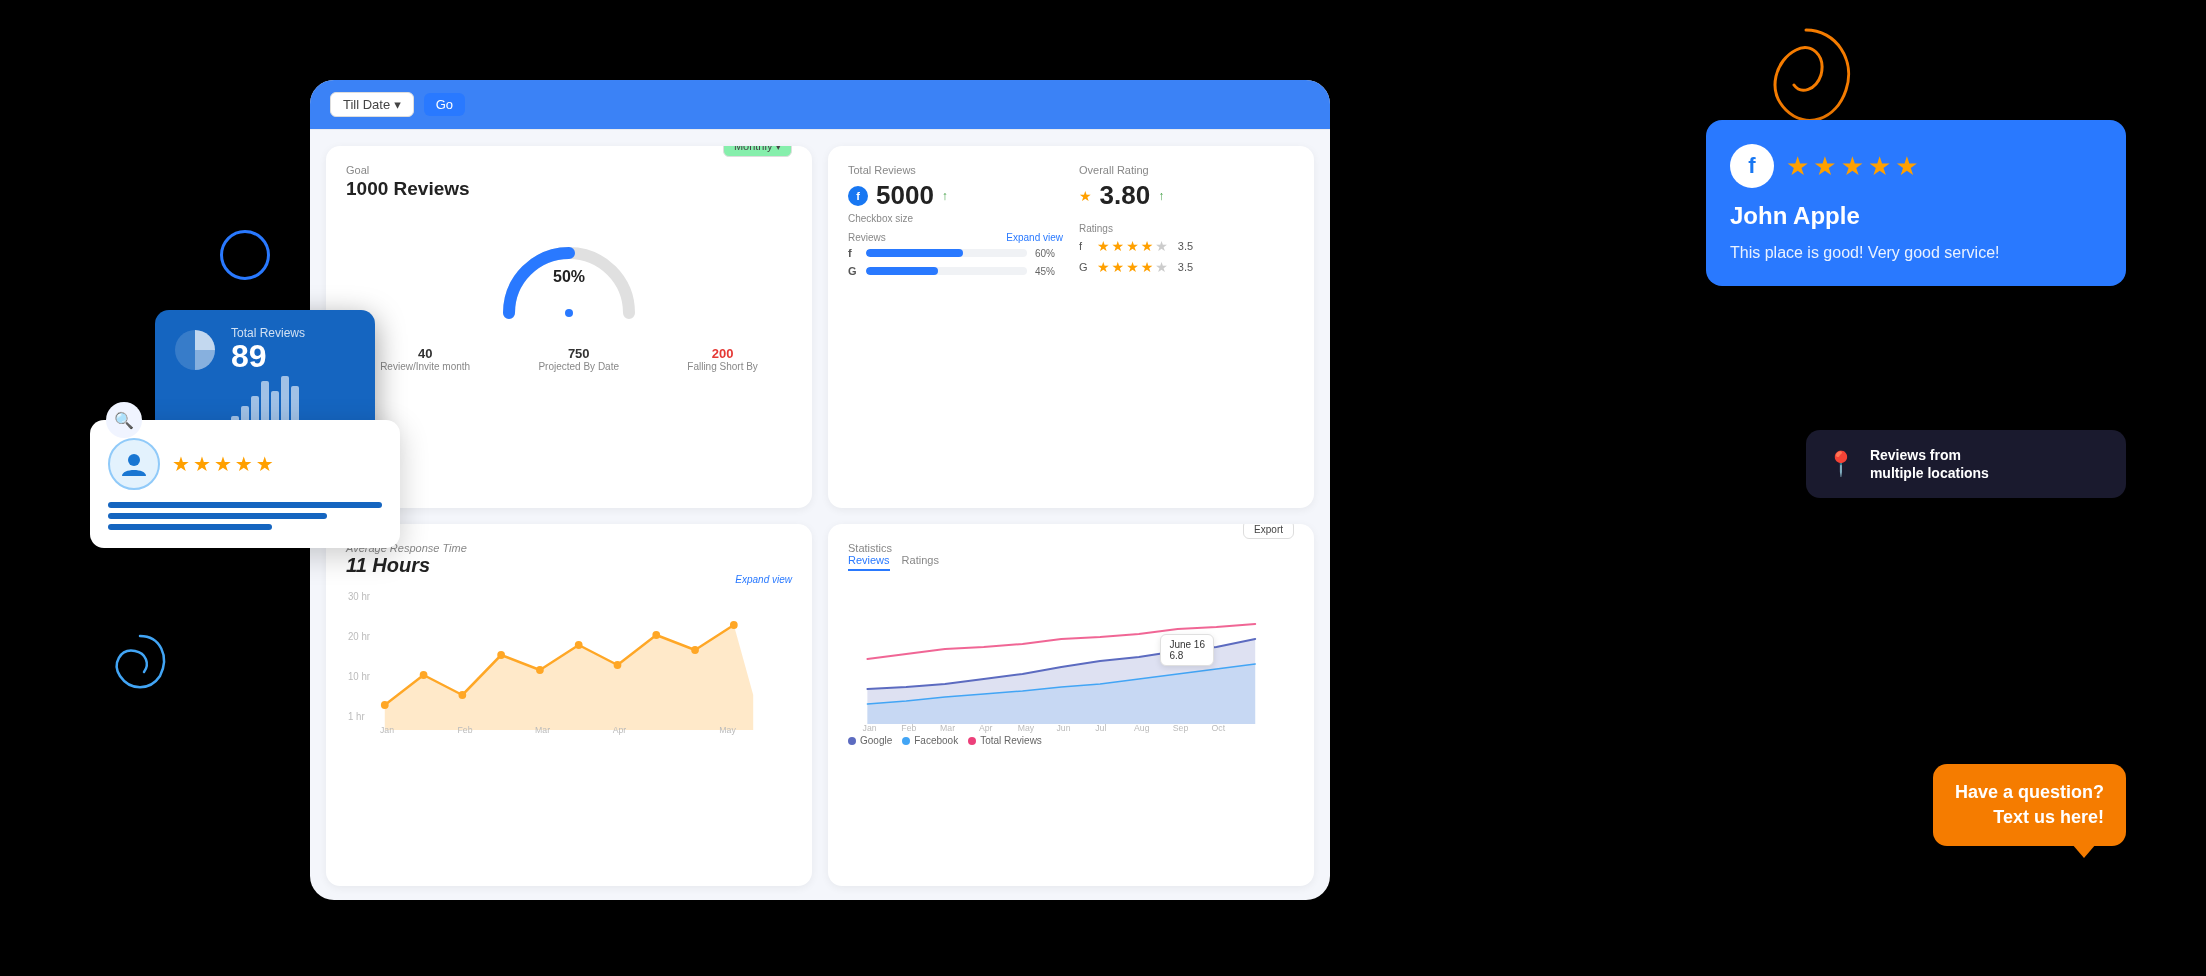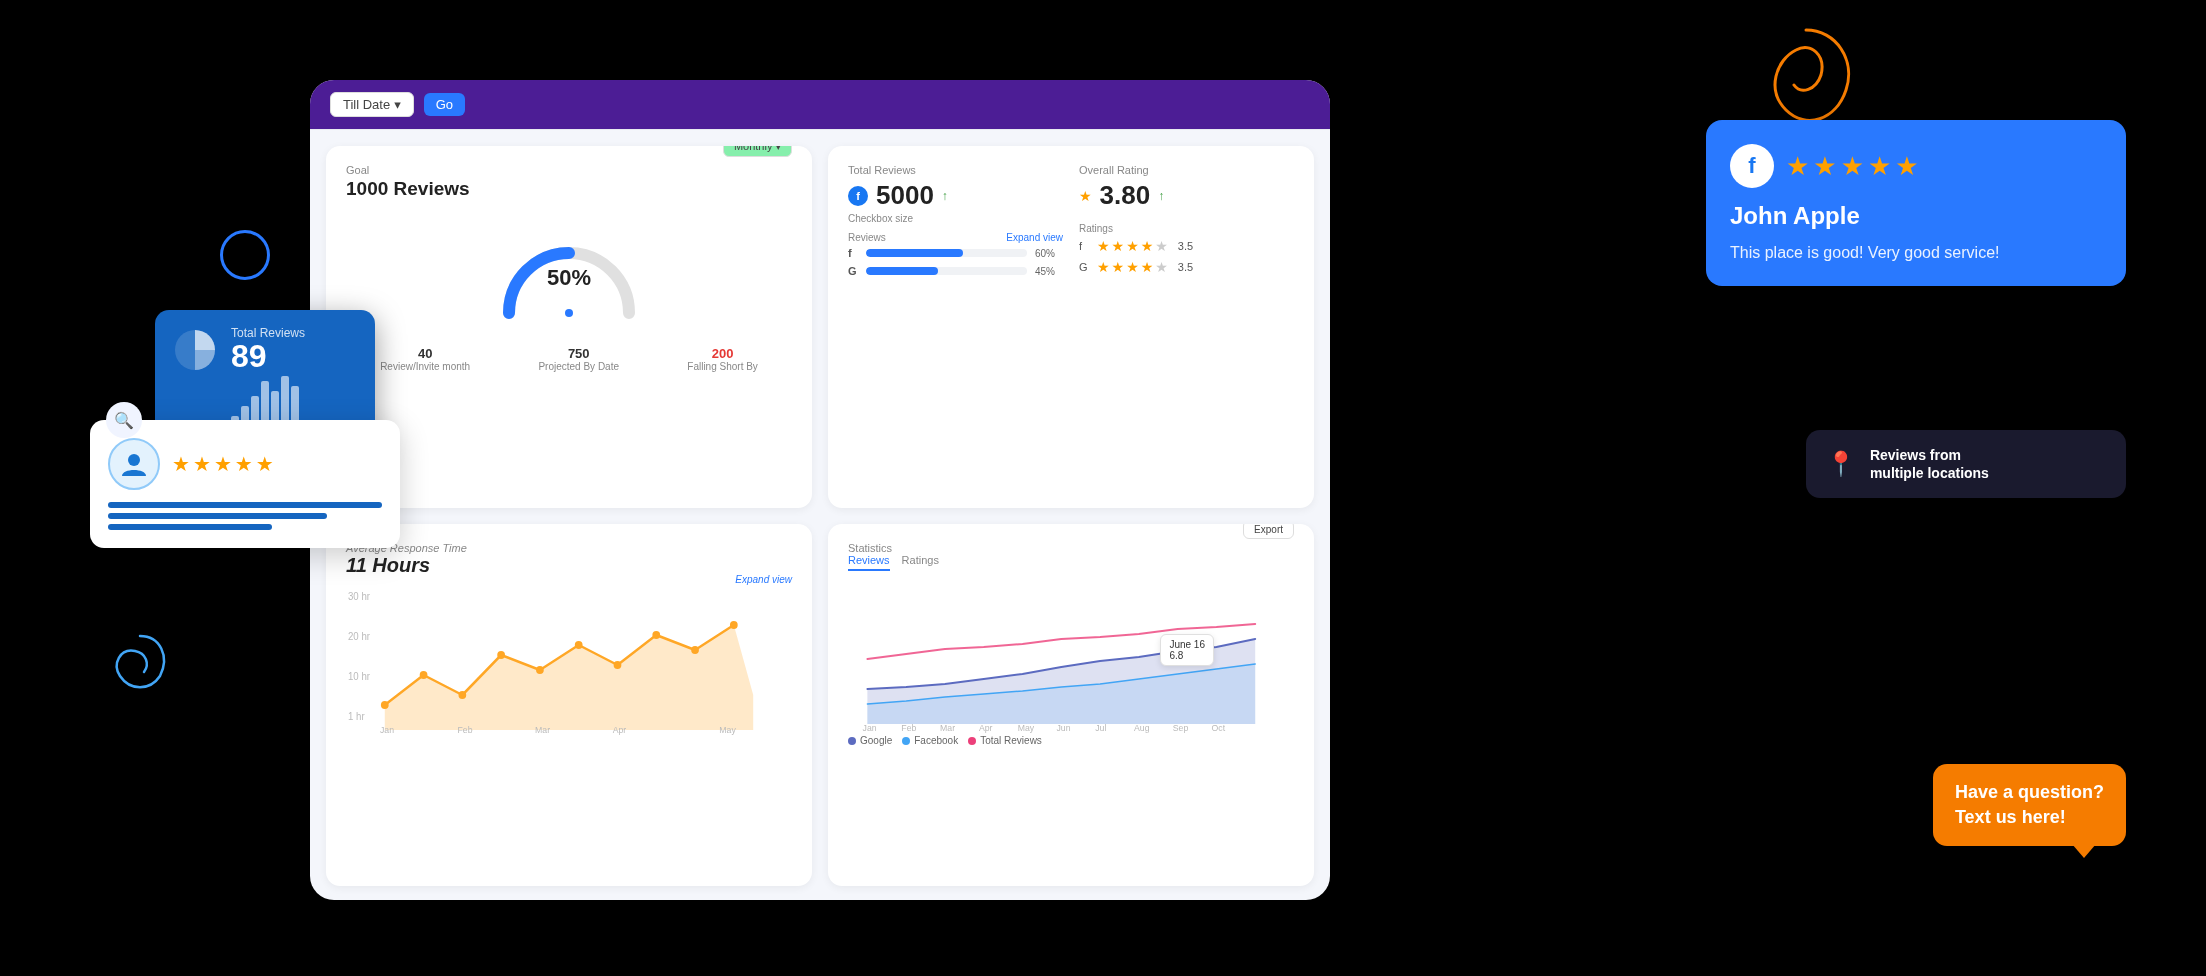--- a/index.html
+++ b/index.html
@@ -53,21 +53,21 @@
       width: 1020px;
       height: 820px;
       background: #f4f6fb;
       border-radius: 24px;
       box-shadow: 0 20px 80px rgba(0,0,0,0.4);
       overflow: hidden;
       z-index: 5;
     }
 
     .dashboard-header {
-      background: #4c1d95;
+      background: #3b82f6;
       padding: 12px 20px;
       display: flex;
       align-items: center;
       gap: 10px;
       border-bottom: 1px solid #e8eaf0;
     }
 
     .date-filter-btn {
       background: #fff;
       border: 1px solid #ddd;
@@ -140,21 +140,21 @@
       position: relative;
     }
 
     .gauge-svg {
       width: 160px;
       height: 100px;
     }
 
     .gauge-percent {
       position: absolute;
-      font-size: 22px;
+      font-size: 16px;
       font-weight: 700;
       color: #222;
       top: 50%;
       left: 50%;
       transform: translate(-50%, -30%);
     }
 
     .goal-stats {
       display: flex;
       justify-content: space-around;
@@ -514,21 +514,21 @@
       border-radius: 14px;
       padding: 16px 22px;
       z-index: 20;
       box-shadow: 0 8px 30px rgba(0,0,0,0.3);
     }
     .question-text {
       color: #fff;
       font-size: 18px;
       font-weight: 700;
       line-height: 1.4;
-      text-align: left;
+      text-align: right;
     }
     .question-tail {
       position: absolute;
       bottom: -12px;
       right: 30px;
       width: 0;
       height: 0;
       border-left: 12px solid transparent;
       border-right: 12px solid transparent;
       border-top: 14px solid #f57c00;

